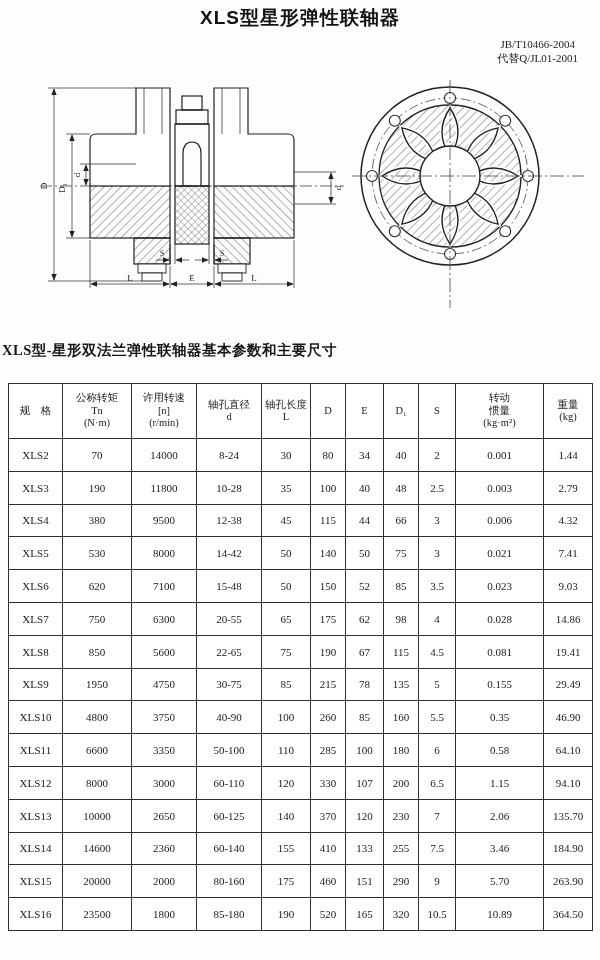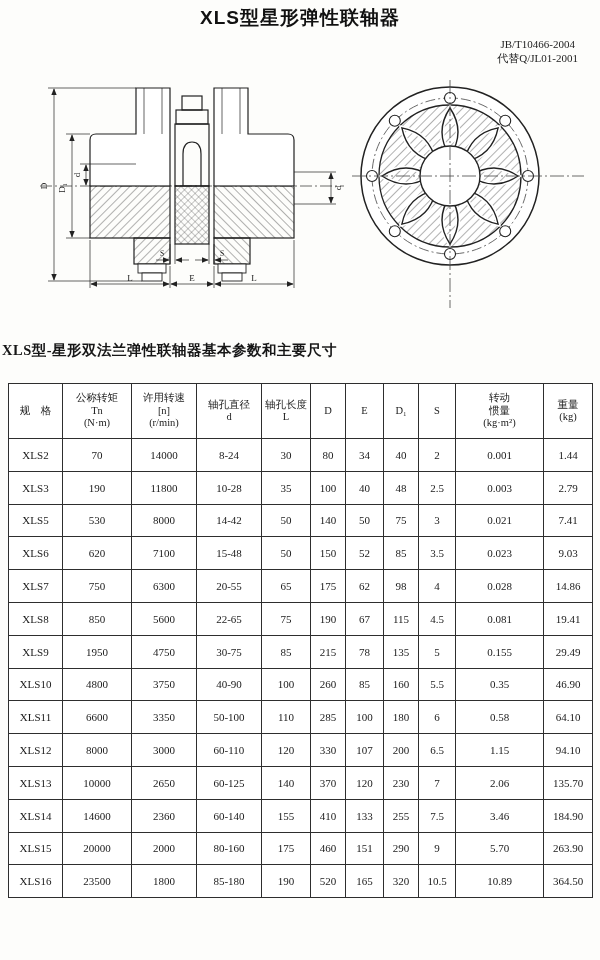--- a/index.html
+++ b/index.html
@@ -248,20 +248,33 @@
         <td>10-28</td>
         <td>35</td>
         <td>100</td>
         <td>40</td>
         <td>48</td>
         <td>2.5</td>
         <td>0.003</td>
         <td>2.79</td>
       </tr>
       <tr>
+        <td>XLS4</td>
+        <td>380</td>
+        <td>9500</td>
+        <td>12-38</td>
+        <td>45</td>
+        <td>115</td>
+        <td>44</td>
+        <td>66</td>
+        <td>3</td>
+        <td>0.006</td>
+        <td>4.32</td>
+      </tr>
+      <tr>
         <td>XLS5</td>
         <td>530</td>
         <td>8000</td>
         <td>14-42</td>
         <td>50</td>
         <td>140</td>
         <td>50</td>
         <td>75</td>
         <td>3</td>
         <td>0.021</td>

